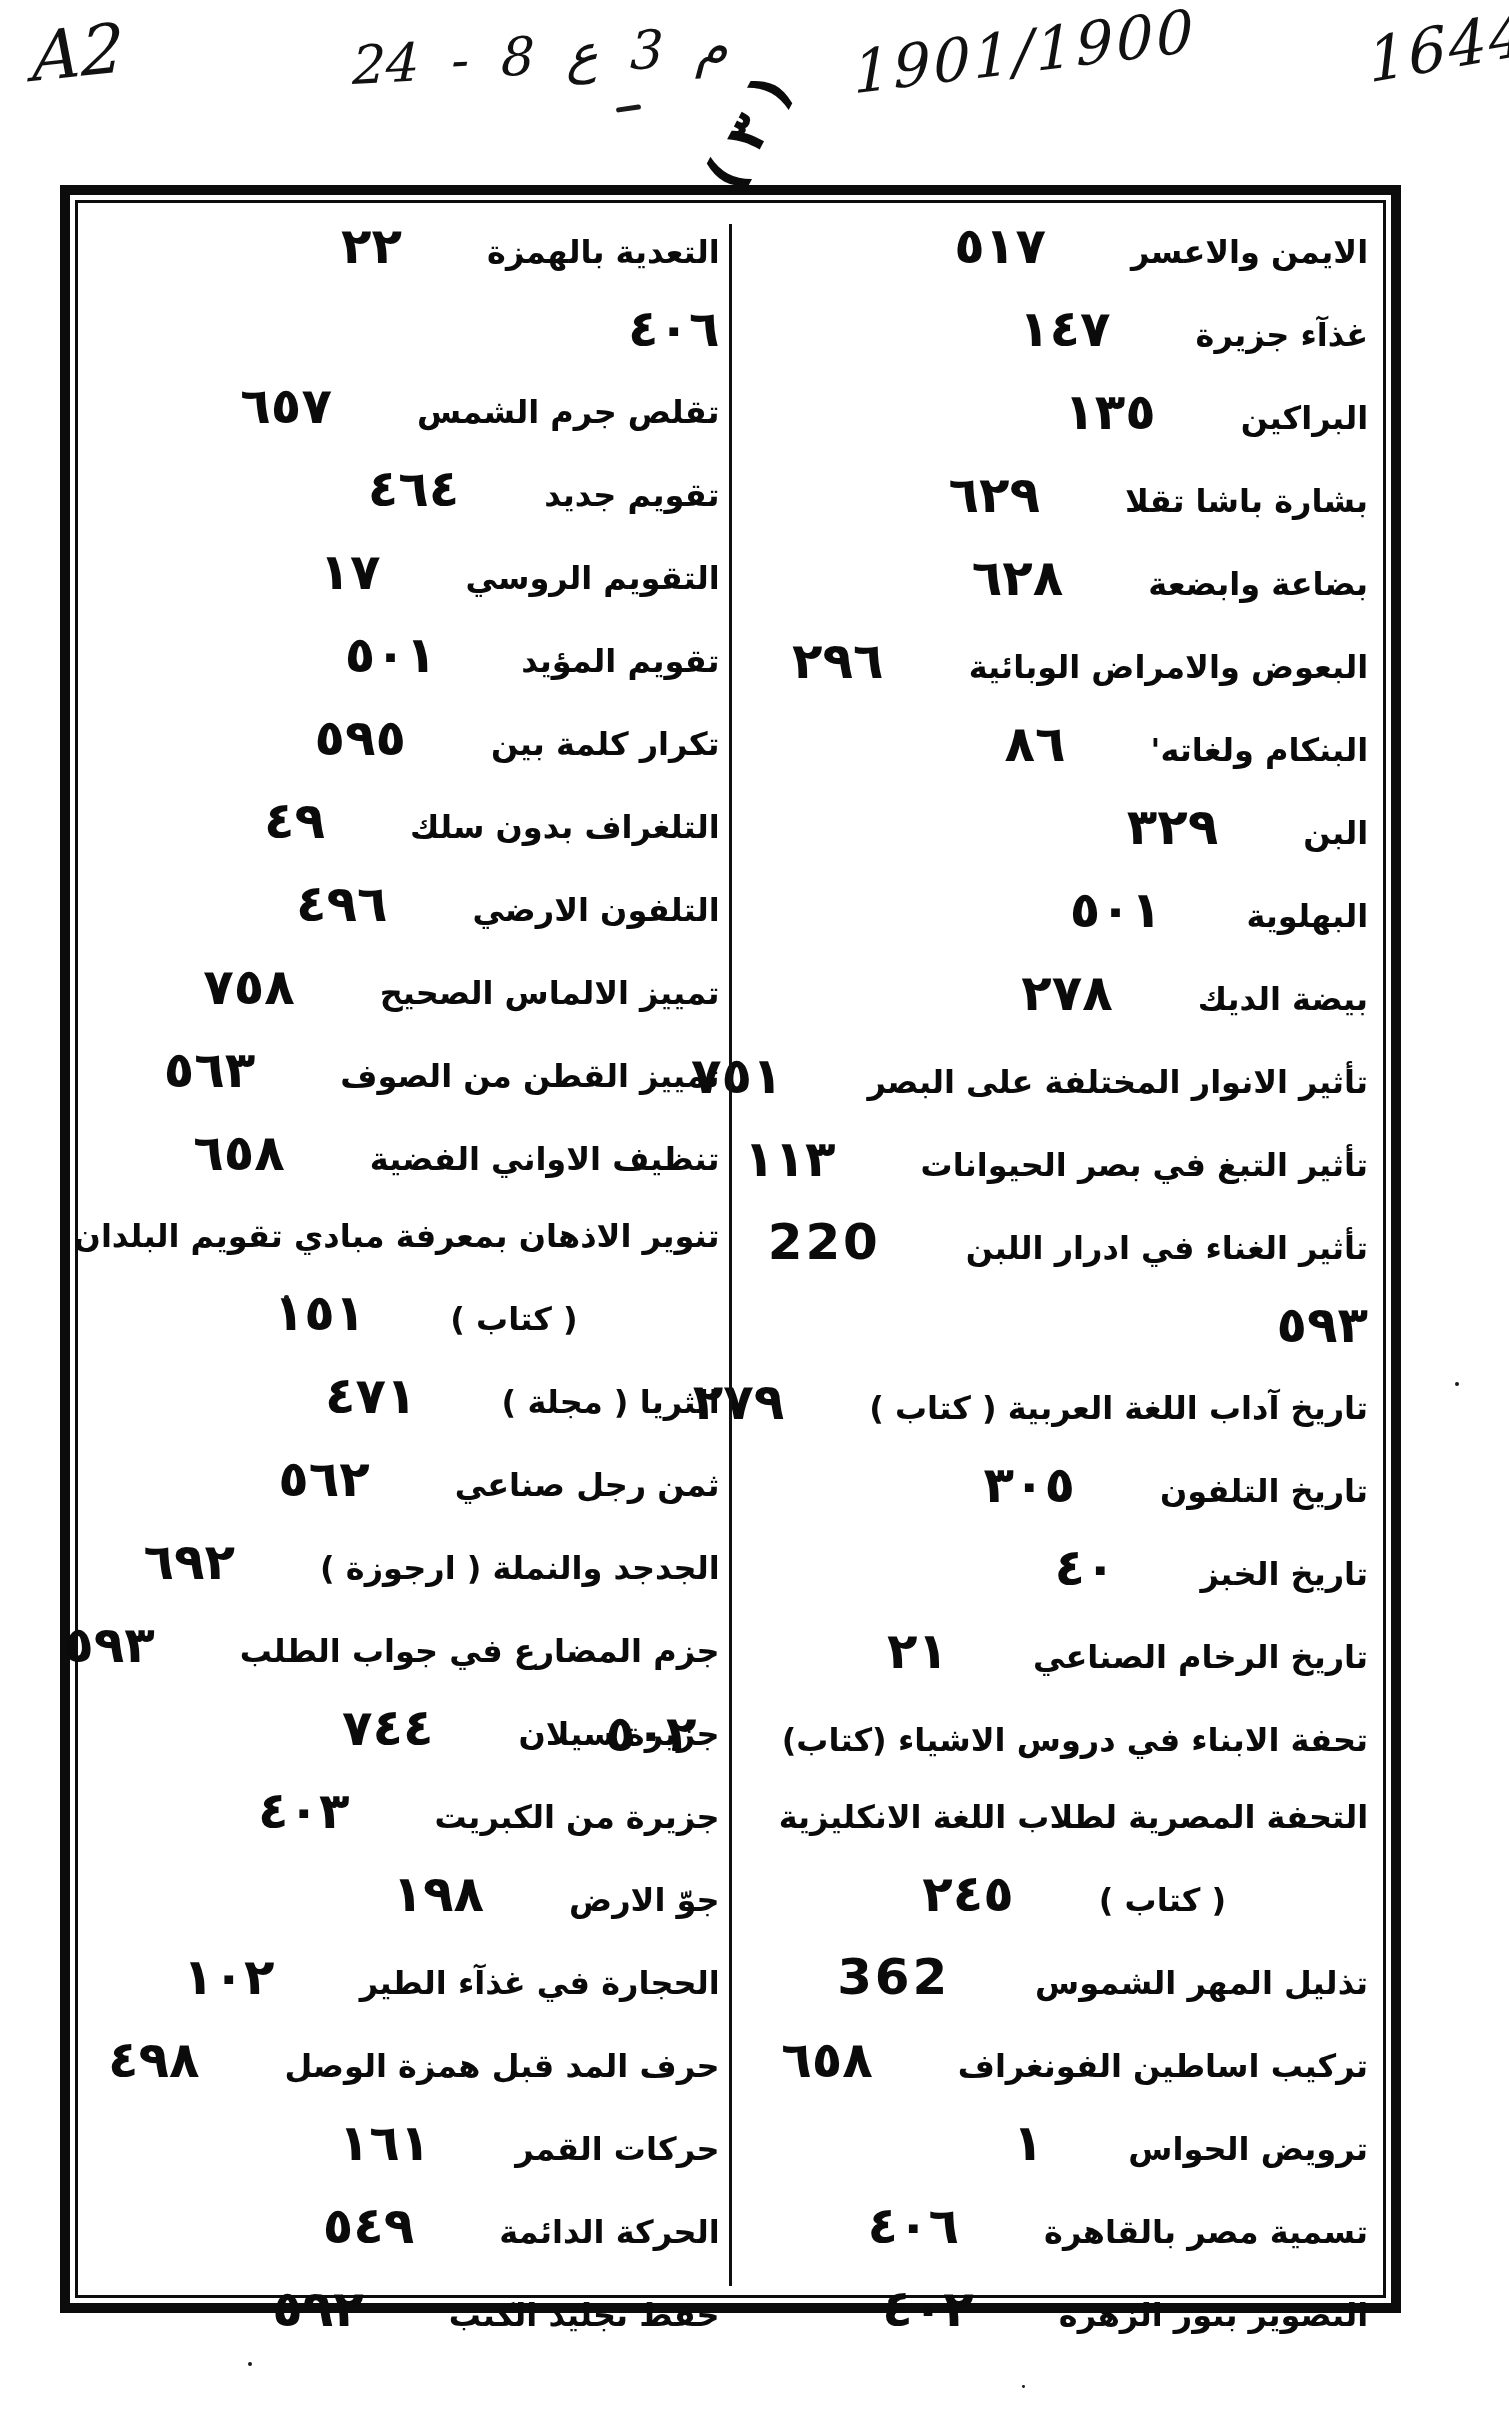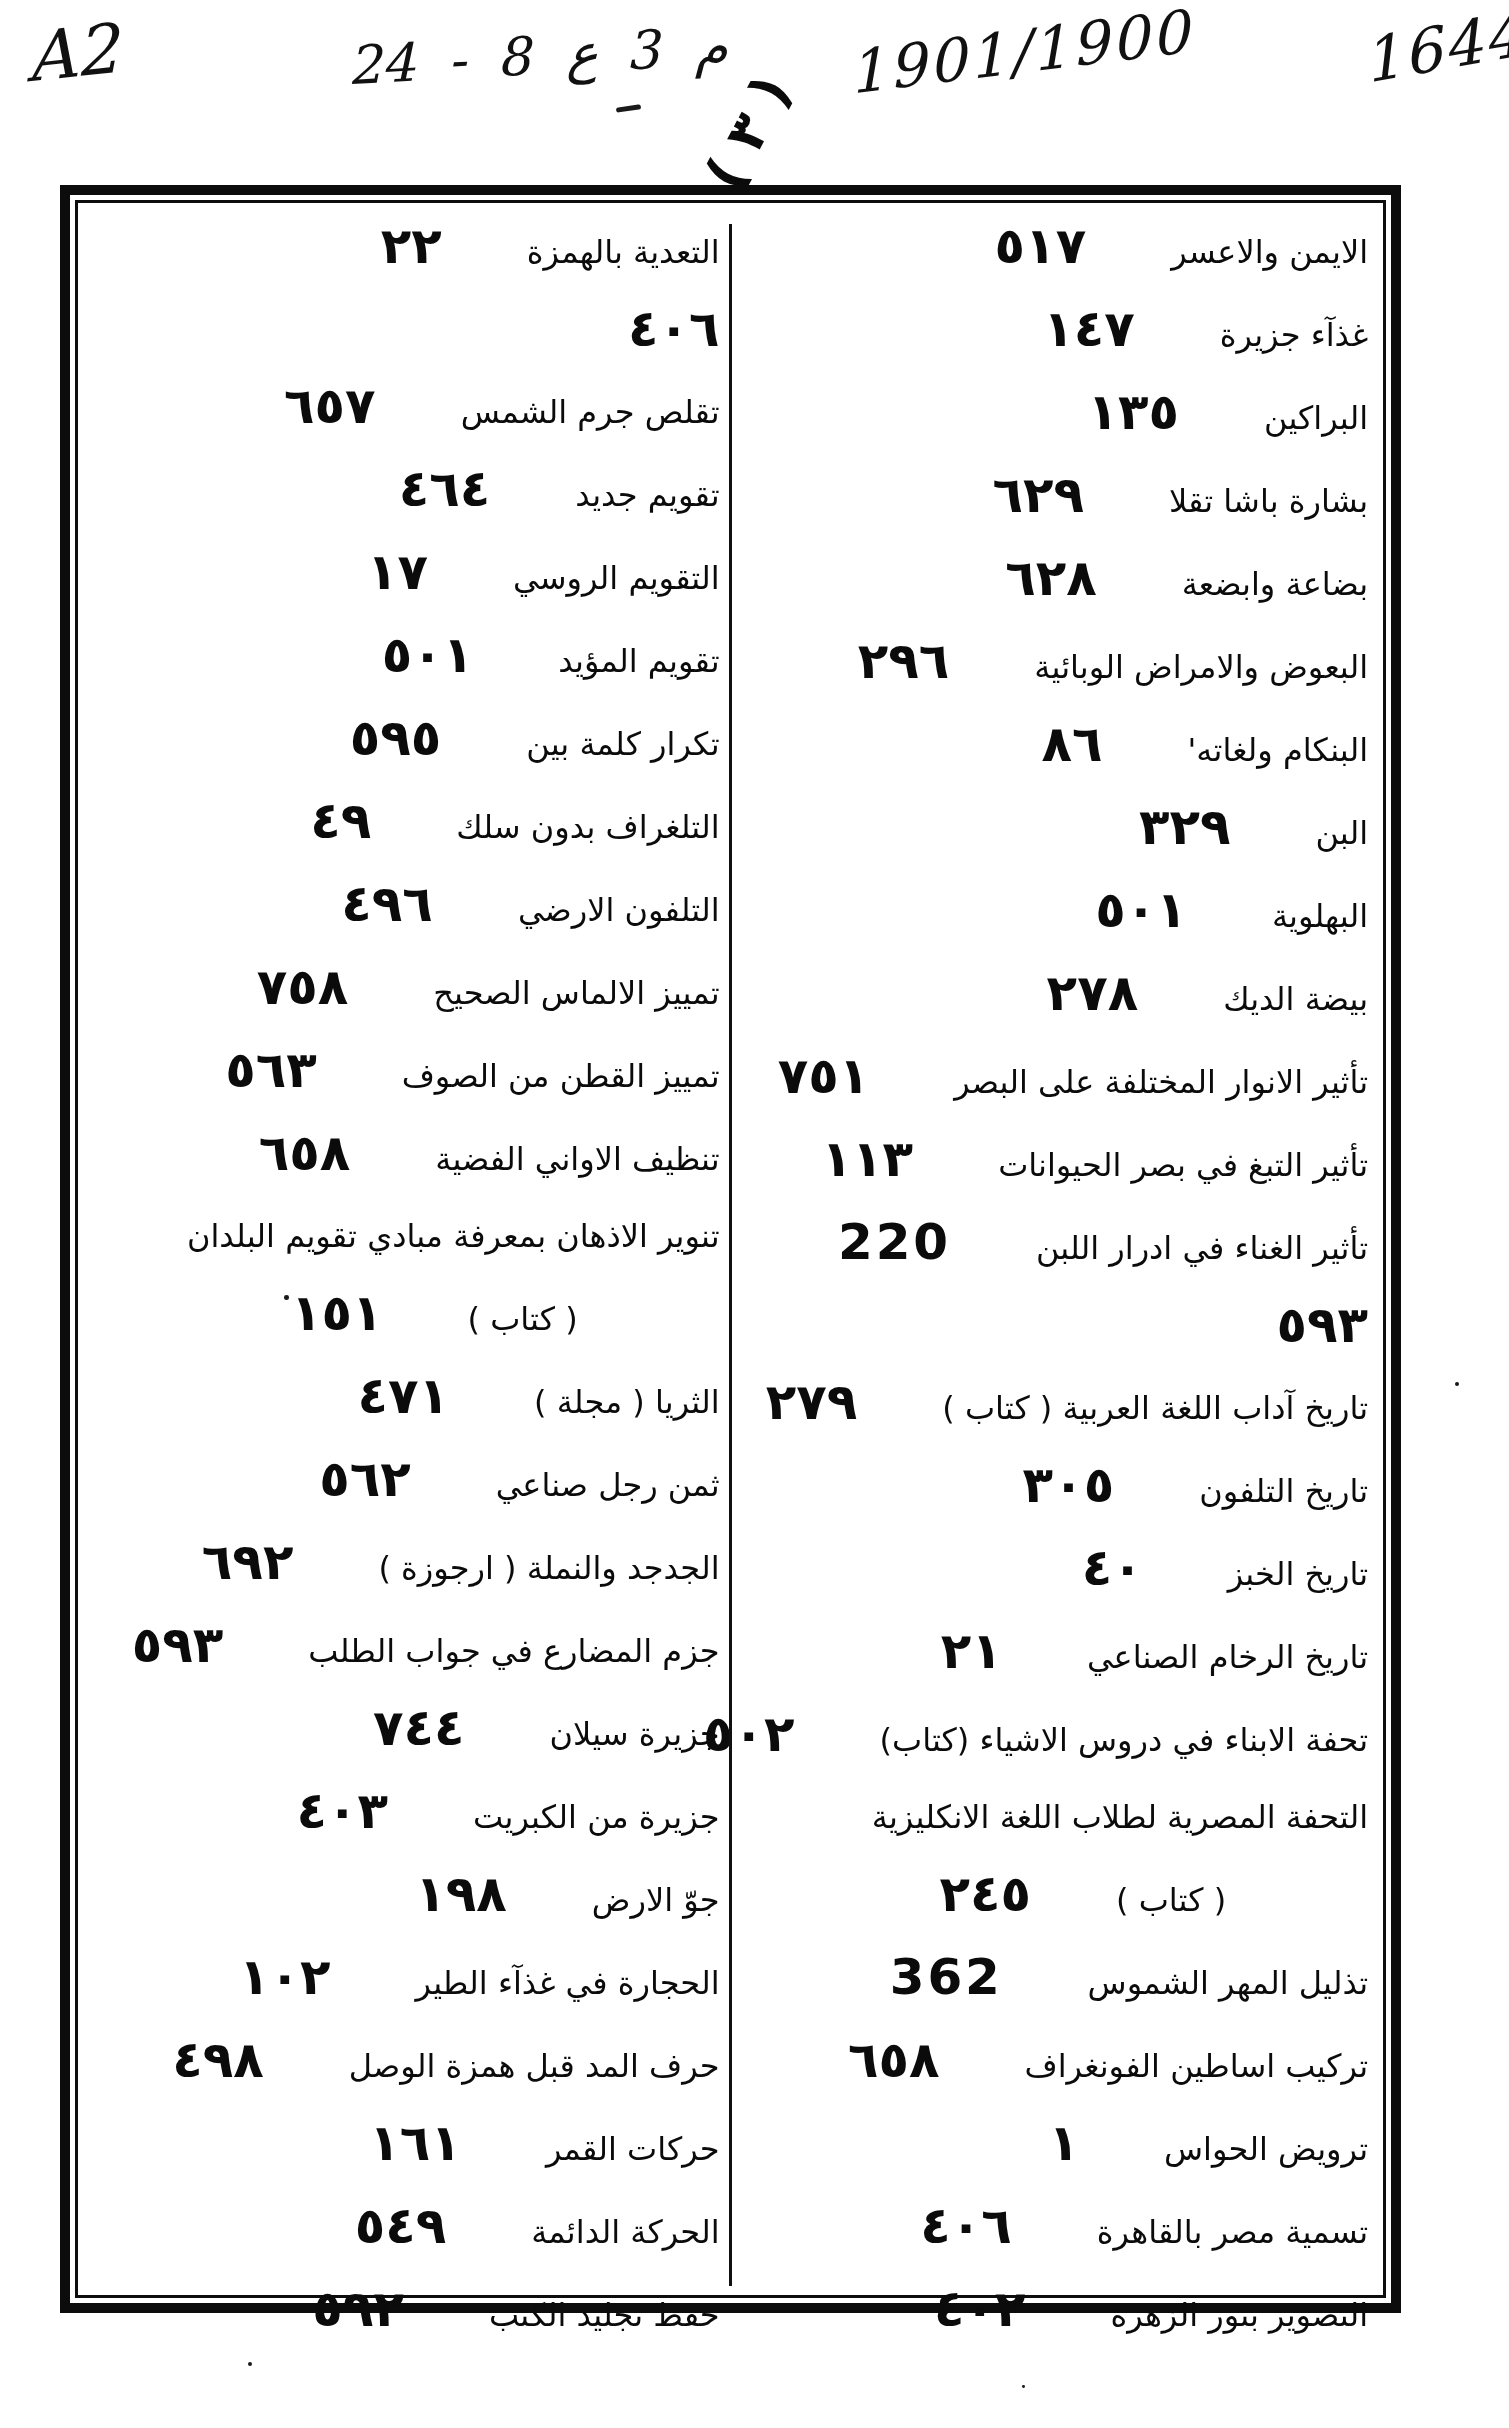--- a/index.html
+++ b/index.html
@@ -56,21 +56,21 @@
     column-gap:85px;
     line-height:45px;
     margin-bottom:32px;
     white-space:nowrap;
     direction:rtl;
   }
   .row.gap{margin-top:23px;}
   .row.cont{padding-right:142px;}
   .title{
     font-size:32px;
-    font-weight:400;
+    font-weight:700;
     letter-spacing:0.5px;
   }
   .num{
     font-size:50px;
     font-weight:700;
     letter-spacing:2.8px;
   }
   
   .speck{position:absolute;background:#1a1a1a;border-radius:50%;}
   .speck.s1{left:284px;top:1295px;width:4.7px;height:4.7px;}

